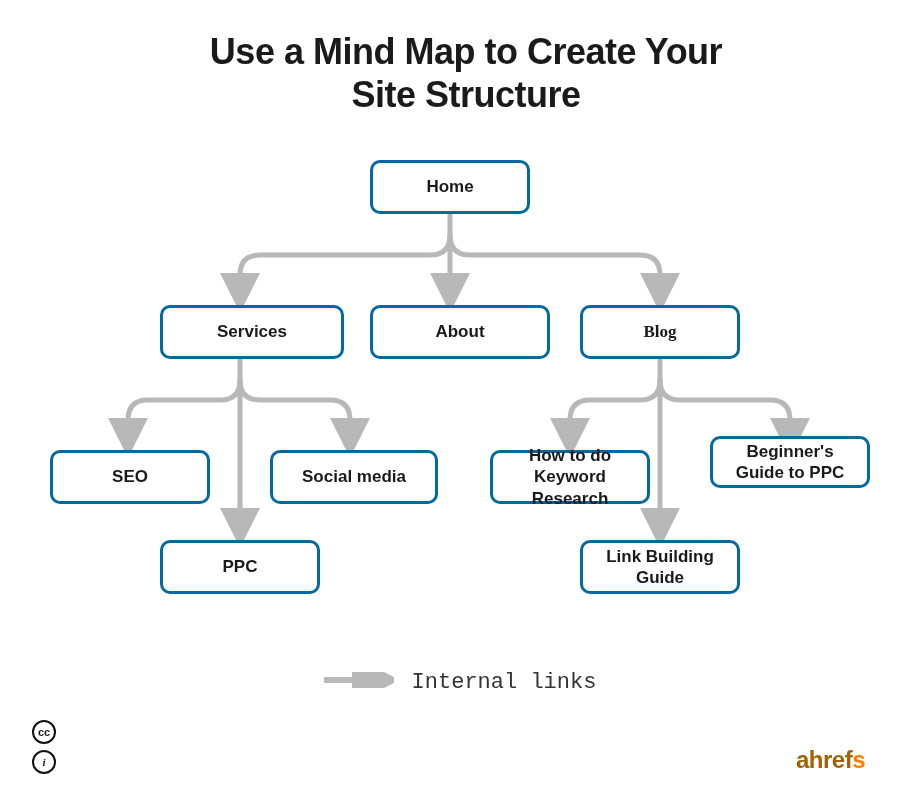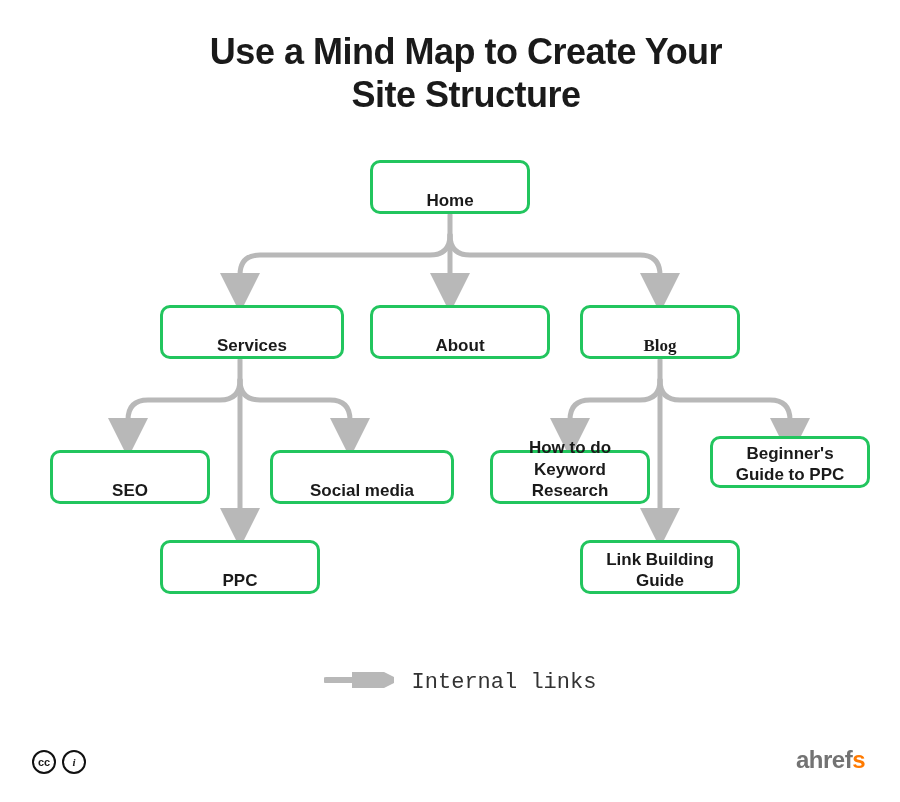--- a/index.html
+++ b/index.html
@@ -19,25 +19,25 @@
     width: 900px;
     text-align: center;
     font-size: 36px;
     font-weight: 800;
     line-height: 1.2;
     letter-spacing: -0.5px;
     margin-left: 16px;
   }
   .node {
     position: absolute;
-    border: 3px solid #22c55e;
+    border: 3px solid #0369a1;
     border-radius: 10px;
     background: #ffffff;
     display: flex;
-    align-items: flex-end;
+    align-items: center;
     justify-content: center;
     font-weight: 700;
     font-size: 17px;
     text-align: center;
     line-height: 1.25;
     padding: 0 8px;
     box-sizing: border-box;
   }
   .legend {
     position: absolute;
@@ -56,28 +56,29 @@
     margin-right: 18px;
   }
   .brand {
     position: absolute;
     right: 35px;
     bottom: 28px;
     font-weight: 800;
     font-size: 24px;
     letter-spacing: -0.5px;
   }
-  .brand .a { color: #737373; }
+  .brand .a { color: #a16207; }
   .brand .r { color: #ff7a00; }
   .cc {
     position: absolute;
     left: 32px;
     bottom: 28px;
     display: flex;
     gap: 6px;
+    flex-direction: column;
   }
   .cc-badge {
     width: 20px;
     height: 20px;
     border: 2px solid #111;
     border-radius: 50%;
     display: flex;
     align-items: center;
     justify-content: center;
     font-size: 11px;
@@ -139,21 +140,21 @@
 <div class="node" style="left:370px; top:305px; width:180px; height:54px;">
   <span>About</span>
 </div>
 <div class="node" style="left:580px; top:305px; width:160px; height:54px;font-family:Liberation Serif, serif;">
   <span>Blog</span>
 </div>
 
 <div class="node" style="left:50px; top:450px; width:160px; height:54px;">
   <span>SEO</span>
 </div>
-<div class="node" style="left:270px; top:450px; width:184px; height:54px;">
+<div class="node" style="left:270px; top:450px; width:168px; height:54px;">
   <span>Social media</span>
 </div>
 <div class="node" style="left:490px; top:450px; width:160px; height:54px;">
   <span>How to do Keyword Research</span>
 </div>
 <div class="node" style="left:710px; top:436px; width:160px; height:52px;">
   <span>Beginner's Guide to PPC</span>
 </div>
 
 <div class="node" style="left:160px; top:540px; width:160px; height:54px;">

